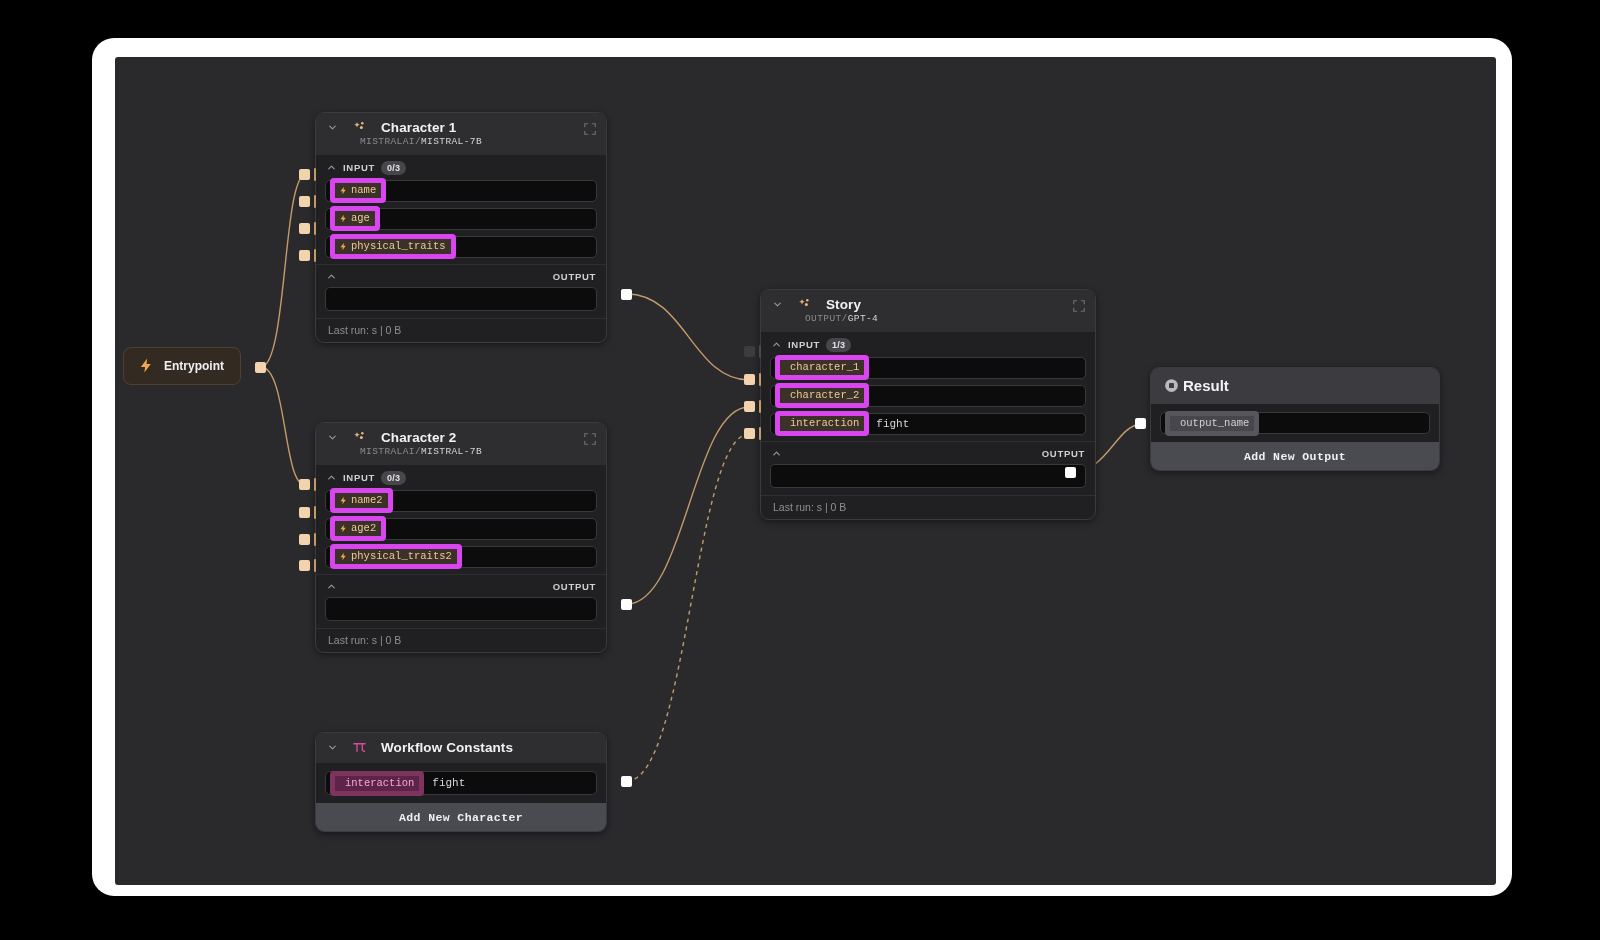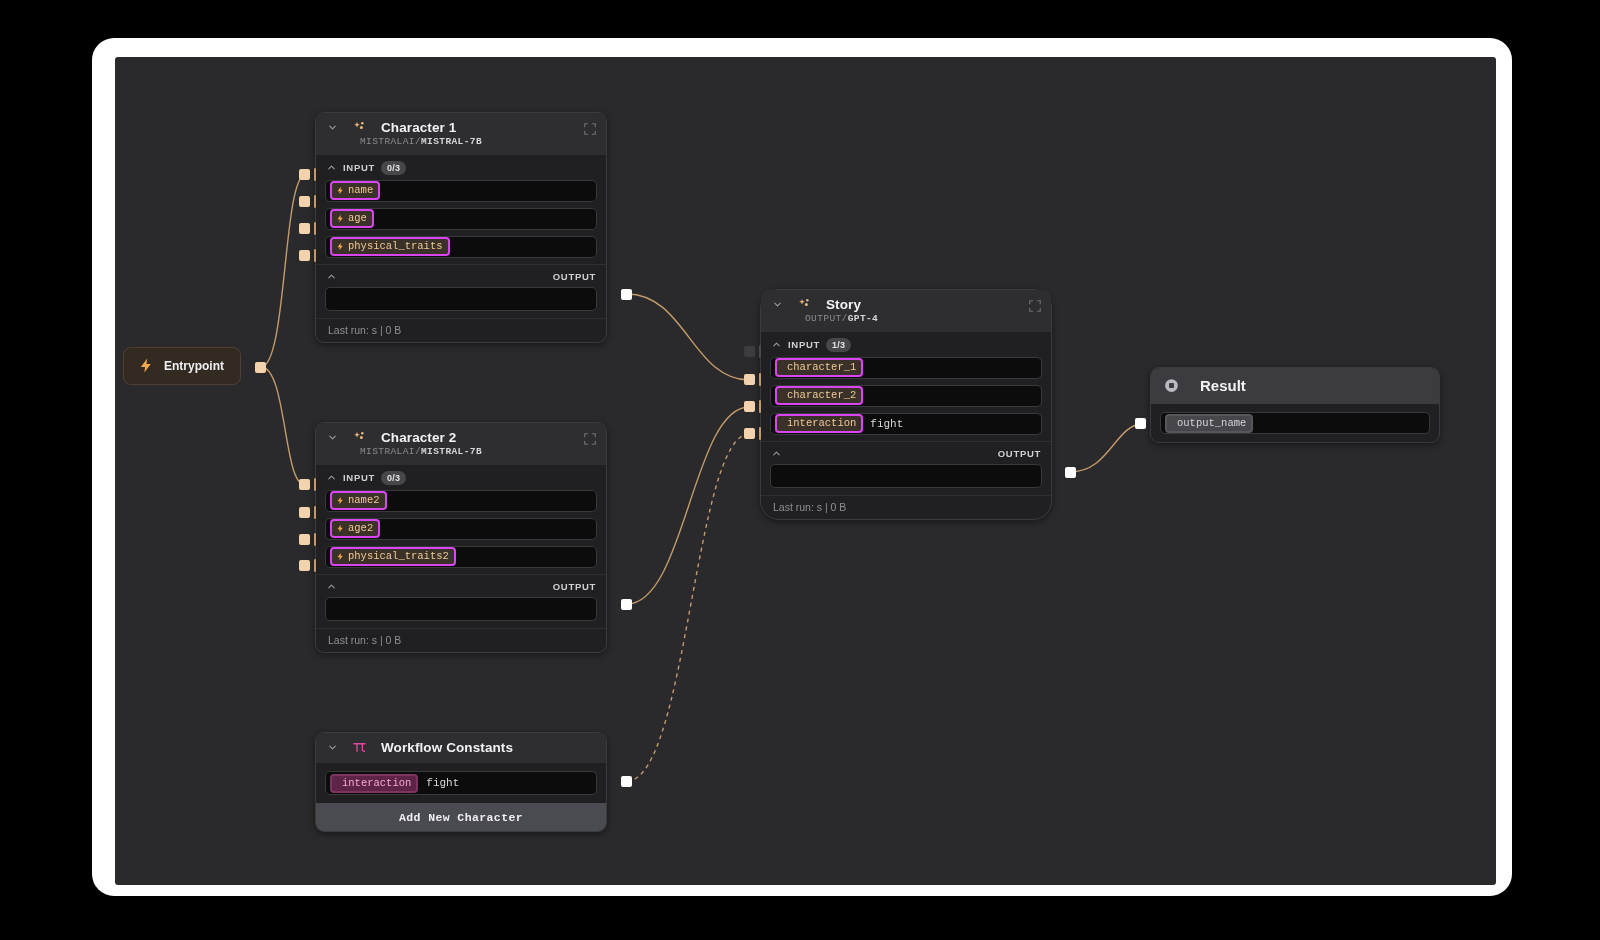--- a/index.html
+++ b/index.html
@@ -57,21 +57,21 @@
   .sparkle svg { width: 15px; height: 15px; }
   .node-title {
     color: #f2f2f4; font-size: 13.5px; font-weight: bold; letter-spacing: .1px;
   }
   .node-sub {
     margin-left: 34px; margin-top: 1px;
     font-family: "Liberation Mono", monospace;
     font-size: 9.5px; letter-spacing: .4px;
   }
   .node-sub .vendor { color: #8a8a90; }
-  .node-sub .model { color: #d6d6da; font-weight: bold; }
+  .node-sub .model { color: #d6d6da; font-weight: normal; }
   .expand-icon {
     position: absolute; right: 9px; top: 9px;
     width: 14px; height: 14px; color: #6e6e74;
   }
   .expand-icon svg { width: 14px; height: 14px; display:block; }
 
   
   .section-bar {
     display: flex; align-items: center; gap: 6px;
     padding: 6px 10px 5px 10px;
@@ -98,21 +98,21 @@
     background: #0c0c0d;
     border: 1px solid #39393d;
     border-radius: 5px;
     display: flex; align-items: center;
     padding: 0 4px;
     gap: 7px;
   }
   .tag {
     display: inline-flex; align-items: center; gap: 3px;
     background: #3a3228;
-    border: 2px solid #d946ef;
+    border: 5px solid #d946ef;
     color: #f0c998;
     font-family: "Liberation Mono", monospace;
     font-size: 10.5px;
     border-radius: 4px;
     padding: 1px 5px 2px 4px;
     white-space: nowrap;
   }
   .tag.plain { padding-left: 10px; }
   .tag.pink {
     background: #5d2447; border-color: #7d3560; color: #f5a9d3;
@@ -184,21 +184,21 @@
     background: #c49a6a;
     border-radius: 1px;
   }
   .edge-stub.off { background: #4a4a4e; }
 
   
   .result-header {
     background: #3b3b40;
     border-radius: 8px 8px 0 0;
     padding: 9px 12px 10px 12px;
-    display: flex; align-items: center; gap: 20px;
+    display: flex; align-items: center; gap: 3px;
   }
   .result-icon { width: 17px; height: 17px; display:inline-flex;}
   .result-icon svg { width: 17px; height: 17px; }
   .result-title { color: #f2f2f4; font-size: 15px; font-weight: bold; }
   .result-field {
     margin: 8px 9px 8px 9px;
     height: 22px;
     background: #0c0c0d;
     border: 1px solid #39393d;
     border-radius: 5px;
@@ -455,21 +455,21 @@
       <div class="const-field">
         <span class="tag pink plain">
           <span>interaction</span>
         </span>
         <span class="field-value">fight</span>
       </div>
       <div class="big-btn">Add New Character</div>
     </div>
     <div class="port out" style="left:506px; top:719px;"></div>
 
-    <div class="node" style="left:645px; top:232px; width:292px;border-radius:19px;">
+    <div class="node" style="left:645px; top:232px; width:336px;">
       <div class="node-header">
         <div class="hdr-row">
           <span class="chev">
             <svg viewBox="0 0 24 24" fill="none" stroke="currentColor" stroke-width="2.4" stroke-linecap="round" stroke-linejoin="round">
                 <path d="M6 9 l6 6 6-6"></path>
               </svg>
           </span>
           <span class="sparkle">
             <svg viewBox="0 0 24 24" fill="#e8b87f">
               <path d="M8 3 l1.3 3.2 L12.5 7.5 L9.3 8.8 L8 12 L6.7 8.8 L3.5 7.5 L6.7 6.2 z"></path>
@@ -550,17 +550,18 @@
             </svg>
         </span>
         <span class="result-title">Result</span>
       </div>
       <div class="result-field">
         <span class="tag grey plain">
           <span>output_name</span>
         </span>
         <span class="field-value"></span>
       </div>
+      <div class="big-btn">Add New Output</div>
     </div>
     <div class="port out" style="left:1020px; top:361px;"></div>
 
   </div>
 </div>
 
 </body></html>

